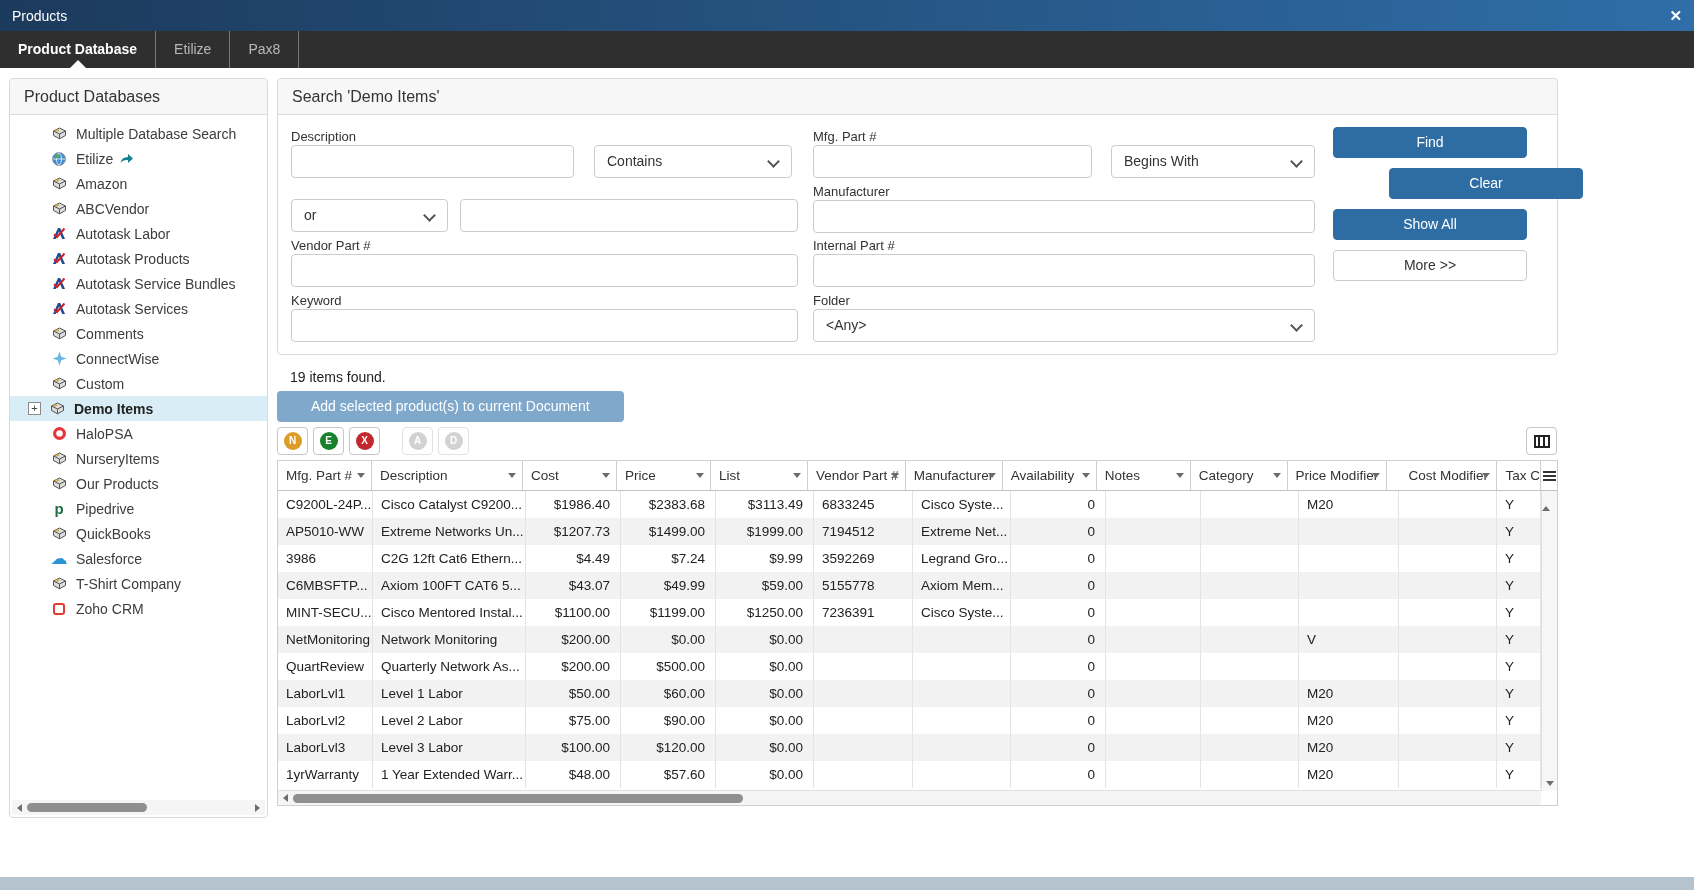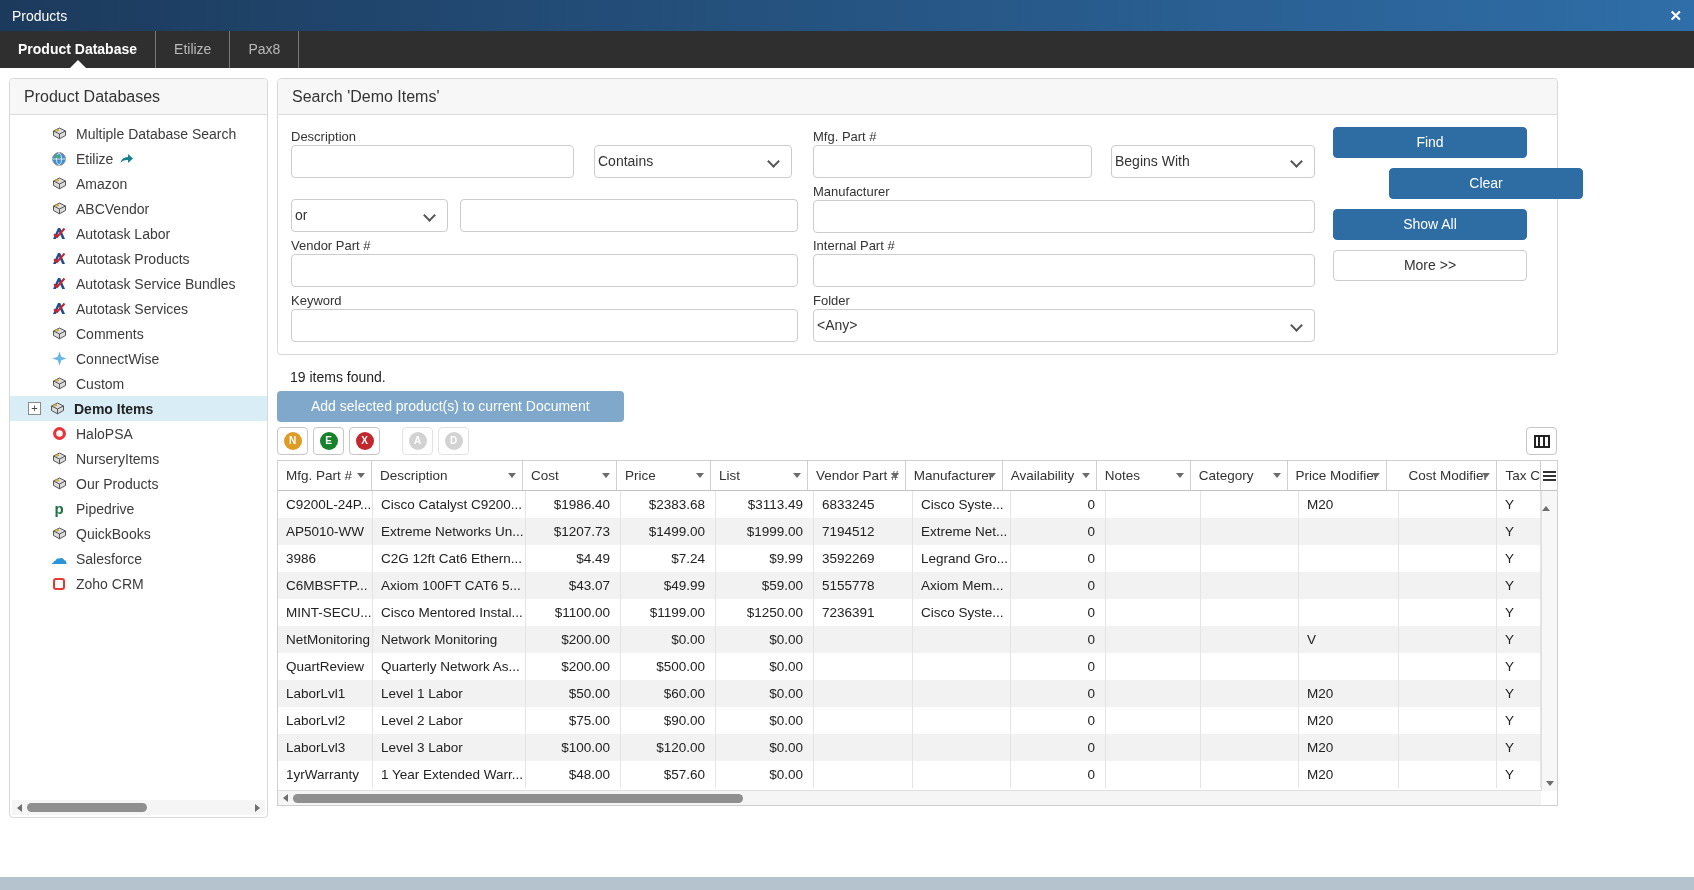--- a/index.html
+++ b/index.html
@@ -50,21 +50,21 @@
   .arr.down  { border-left:4px solid transparent; border-right:4px solid transparent; border-top:5px solid #6e6e6e; margin:5px auto; }
   .hthumb { height:9px; background:#8f8f8f; border-radius:5px; }
   .vthumb { width:9px; background:#8f8f8f; border-radius:5px; margin:0 auto; }
 
   
   #search-panel { left:277px; top:78px; width:1281px; height:277px; }
   .fld-label { position:absolute; font-size:13px; color:#333; }
   .inp { position:absolute; height:33px; border:1px solid #ccc; border-radius:4px; background:#fff;
          font-size:14px; padding:0 10px; font-family:"Liberation Sans",sans-serif; color:#333; }
   .sel { position:absolute; height:33px; border:1px solid #ccc; border-radius:4px; background:#fff;
-         font-size:14px; padding:0 26px 0 3px; line-height:31px; color:#333; cursor:pointer; }
+         font-size:14px; padding:0 26px 0 12px; line-height:31px; color:#333; cursor:pointer; }
   .sel::after { content:""; position:absolute; right:13px; top:11px; width:7px; height:7px;
          border-right:2px solid #555; border-bottom:2px solid #555; transform:rotate(45deg); }
   .btn-blue { position:absolute; width:194px; height:31px; background:#2e6da4; border:1px solid #2e6da4;
          border-radius:4px; color:#fff; font-size:14px; text-align:center; line-height:29px; cursor:pointer; }
   .btn-white { position:absolute; width:194px; height:31px; background:#fff; border:1px solid #ccc;
          border-radius:4px; color:#333; font-size:14px; text-align:center; line-height:29px; cursor:pointer; }
 
   
   #count-text { position:absolute; left:290px; top:369px; font-size:14px; color:#222; }
   #add-btn { position:absolute; left:277px; top:391px; height:31px; padding:0 34px; background:#7fa8cb;
@@ -291,20 +291,31 @@
             <path d="M3.5 4.4 L6 3.2 L8 4.2 L5.5 5.4 Z" fill="#e8c54a" stroke="#9a8330" stroke-width="0.5"></path>
           </svg>
         </span>
         <span>QuickBooks</span>
       </div>
       <div class="sb-item">
         <span class="sb-icon">
           <span class="sf">☁</span>
         </span>
         <span>Salesforce</span>
+      </div>
+      <div class="sb-item">
+        <span class="sb-icon">
+          <svg width="17" height="15" viewBox="0 0 17 15">
+            <path d="M2.5 5 L8.5 2 L14.5 5 L14.5 9.5 L8.5 12.8 L2.5 9.5 Z" fill="#dcdcdc" stroke="#555"></path>
+            <path d="M2.5 5 L8.5 8 L14.5 5" fill="none" stroke="#555"></path>
+            <path d="M8.5 8 L8.5 12.8" stroke="#555"></path>
+            <path d="M3.5 4.4 L6 3.2 L8 4.2 L5.5 5.4 Z" fill="#e8c54a" stroke="#9a8330" stroke-width="0.5"></path>
+          </svg>
+        </span>
+        <span>T-Shirt Company</span>
       </div>
       <div class="sb-item">
         <span class="sb-icon">
           <span class="zh"></span>
         </span>
         <span>Zoho CRM</span>
       </div>
     </div>
   <div class="hscroll">
     <span class="arr left"></span>

